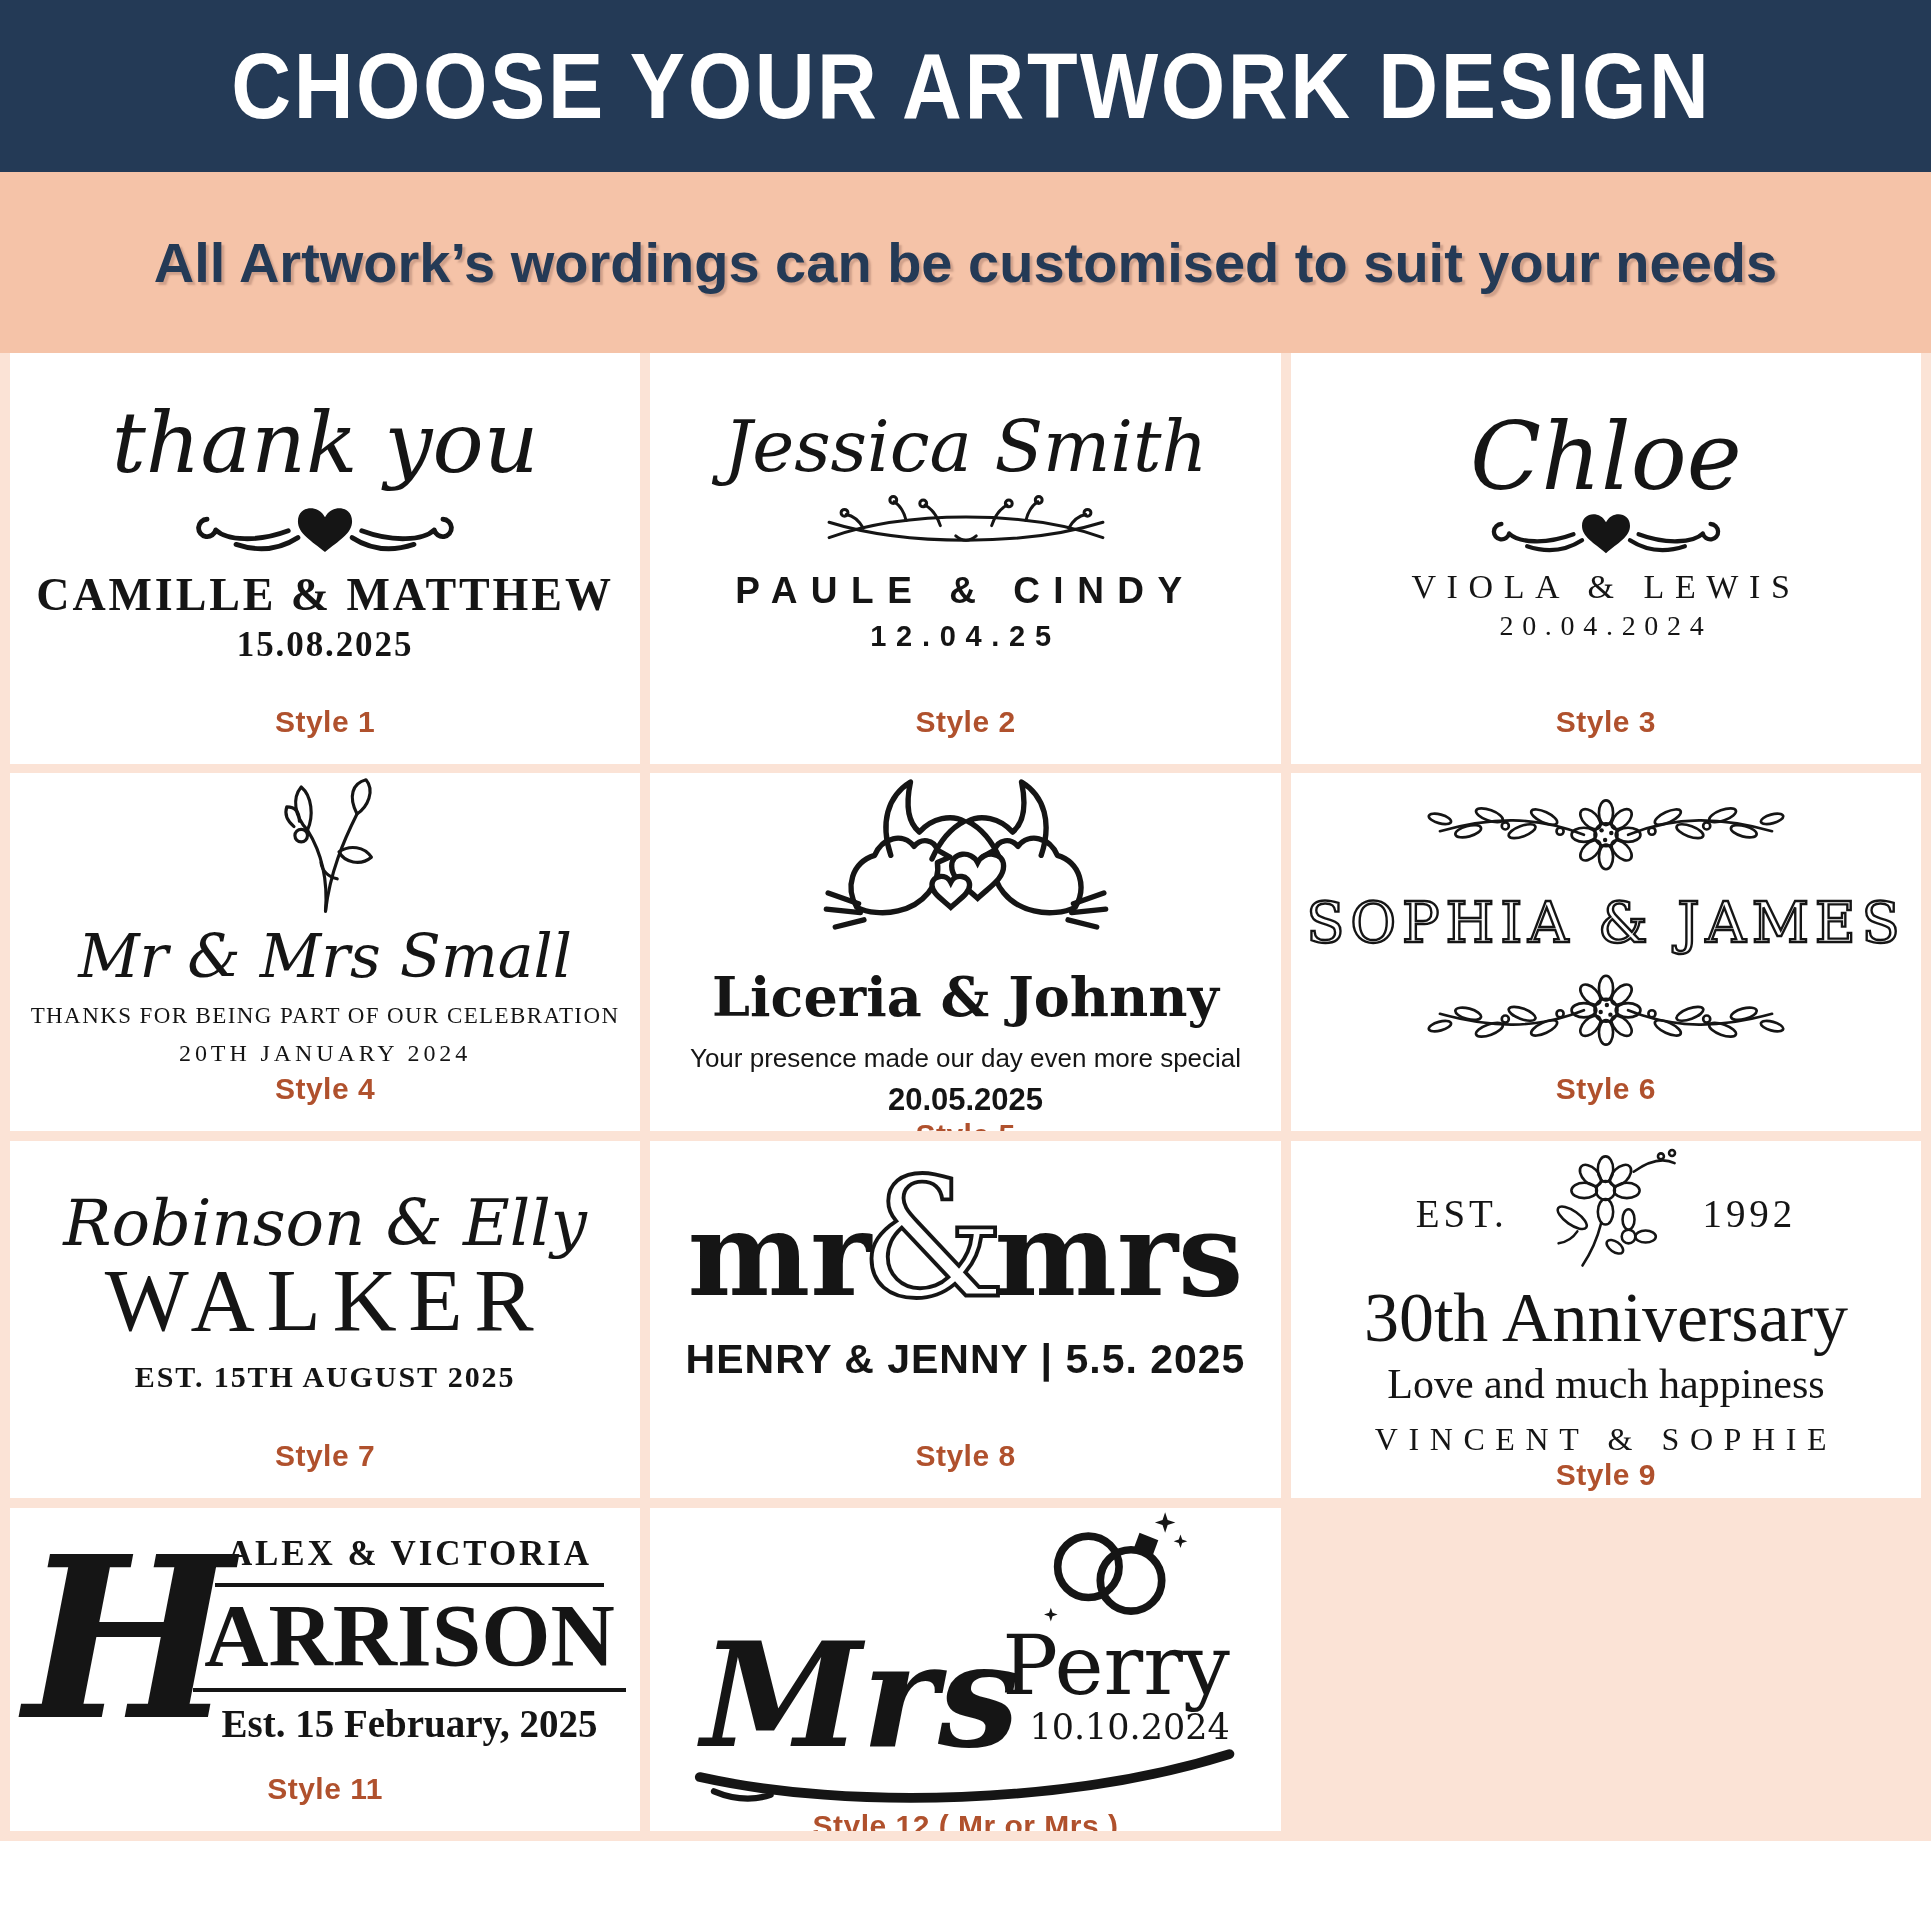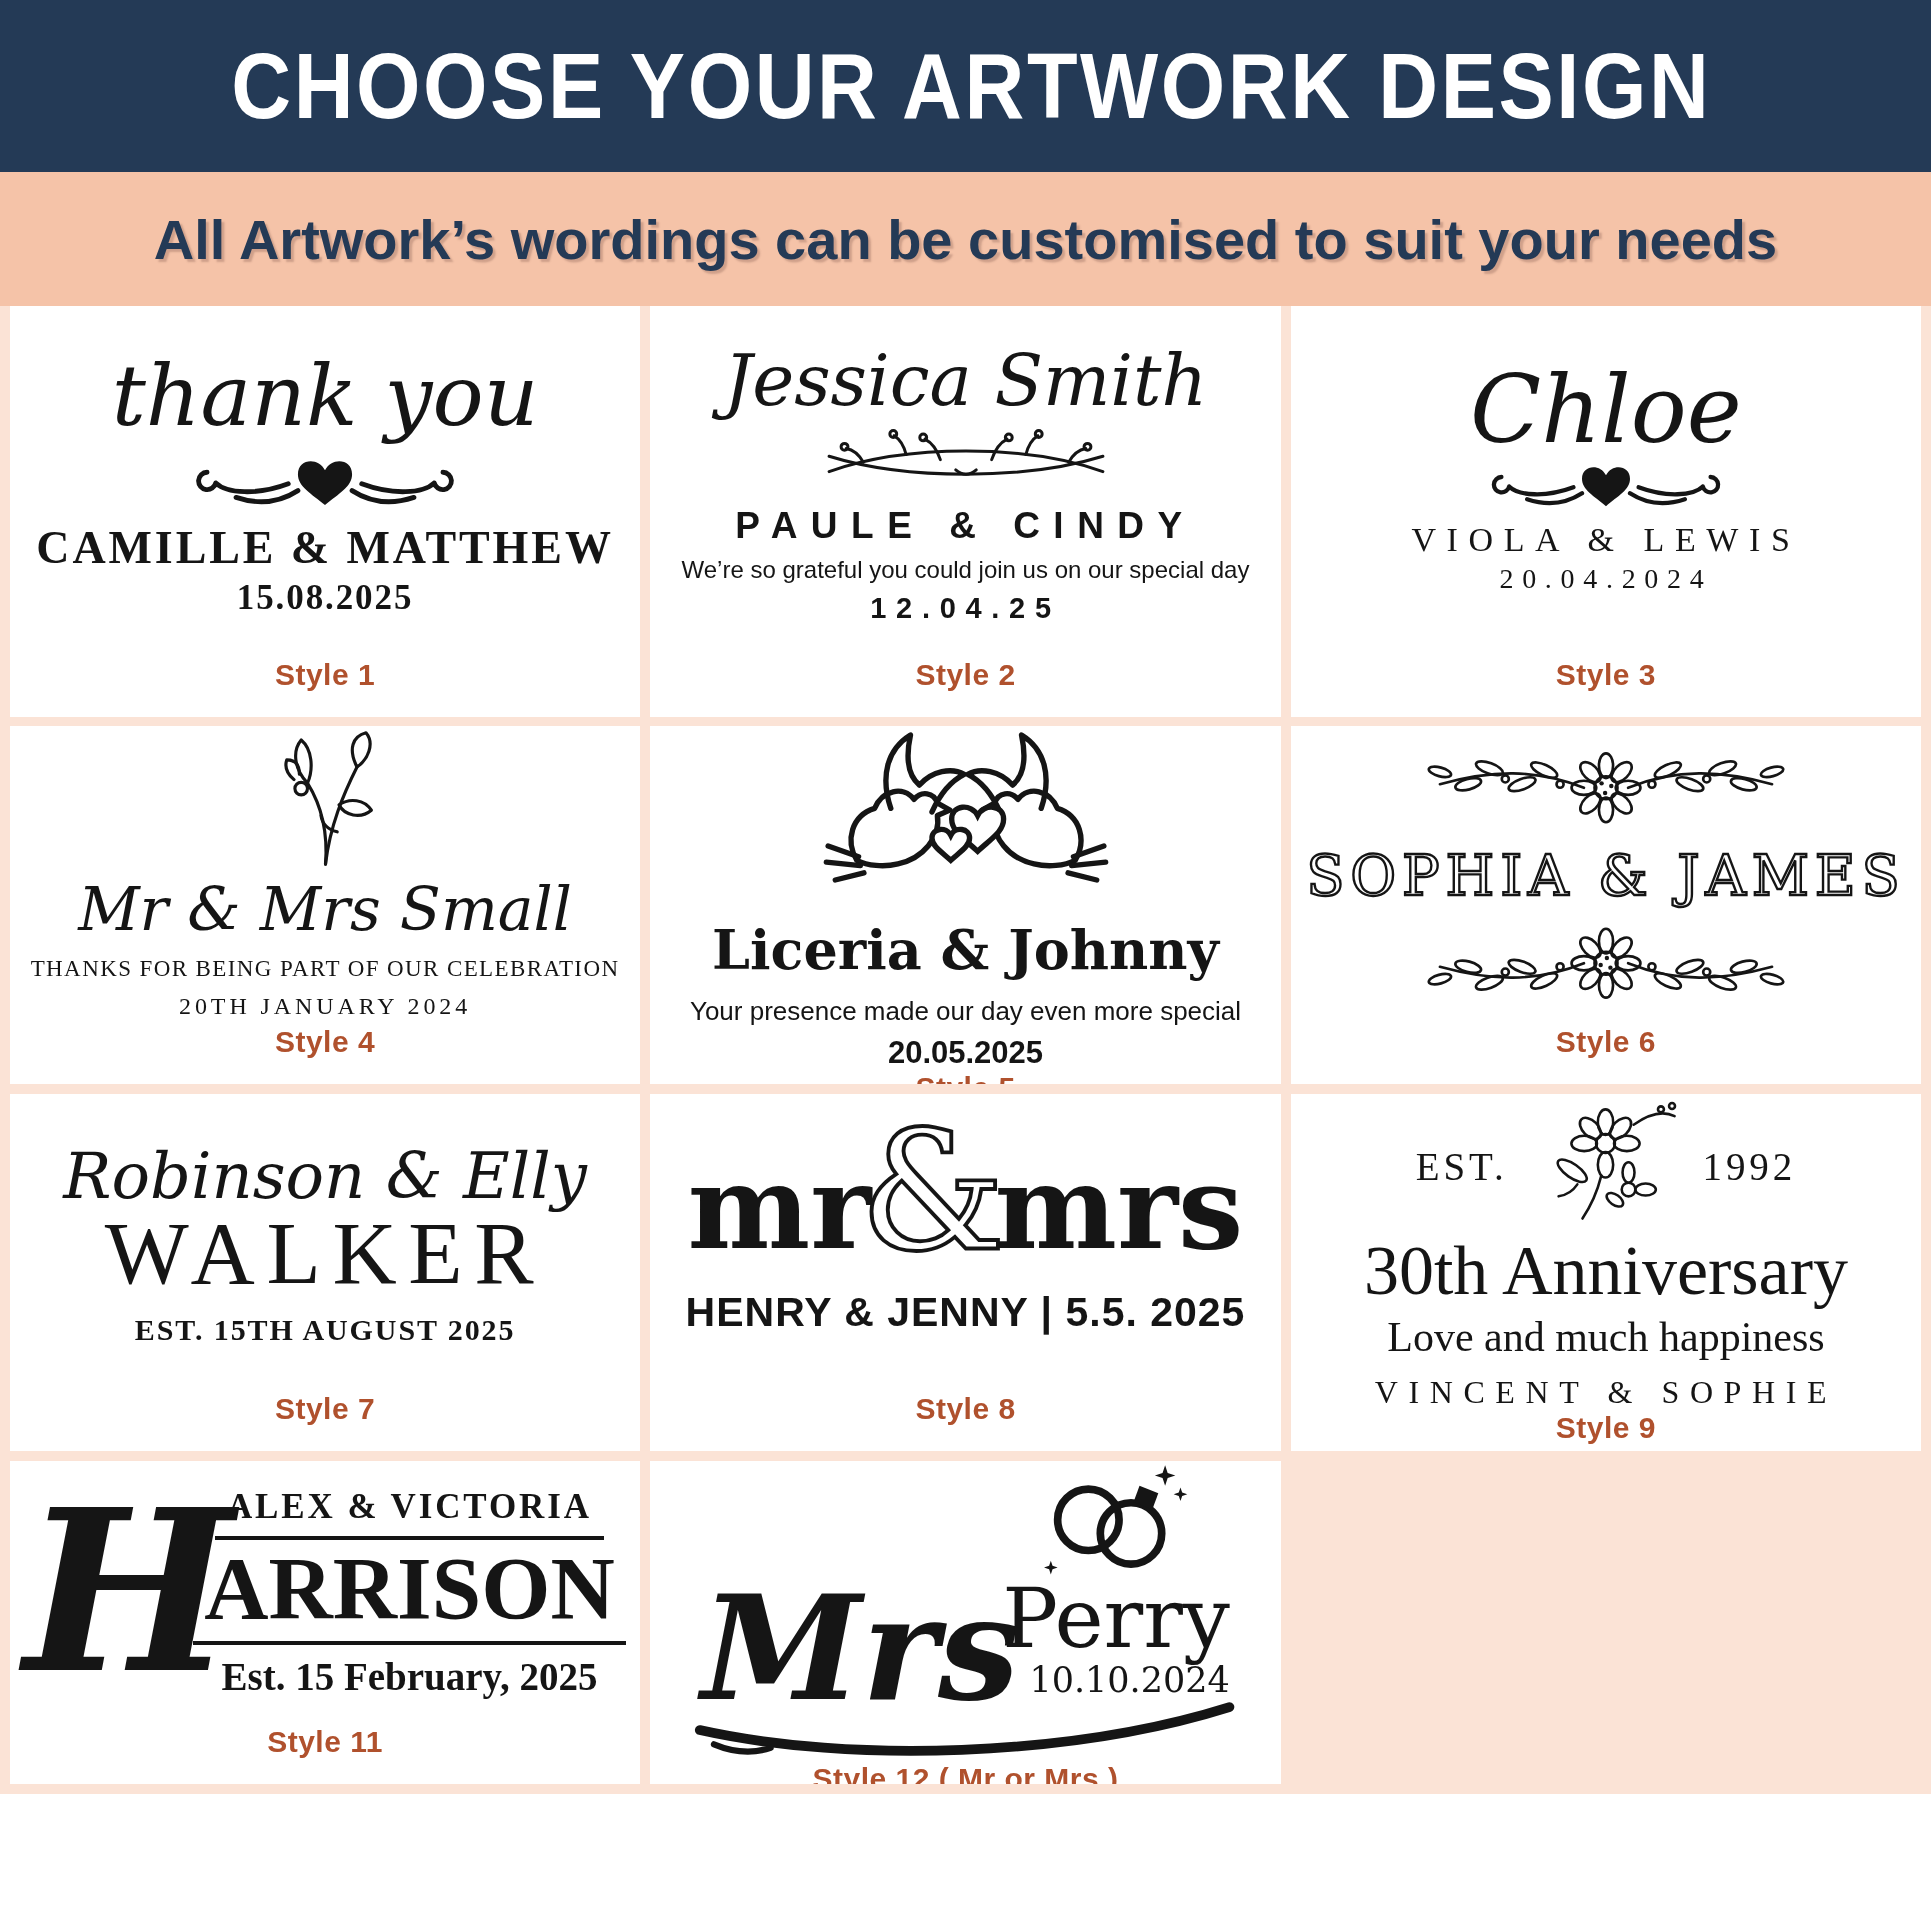--- a/index.html
+++ b/index.html
@@ -9,21 +9,21 @@
     --label:#b0512d;
     --ink:#151515;
   }
   *{margin:0;padding:0;box-sizing:border-box;}
   html,body{width:1931px;height:1931px;background:#fff;overflow:hidden;}
   body{font-family:"Liberation Sans", sans-serif;color:var(--ink);}
 
   .header{height:172px;background:var(--navy);display:flex;align-items:center;justify-content:center;padding-left:12px;}
   .header .title{color:#fff;font-weight:700;font-size:92px;letter-spacing:2.9px;transform:scaleX(.9);white-space:nowrap;}
 
-  .banner{height:134px;background:var(--salmon);display:flex;align-items:center;justify-content:center;}
+  .banner{height:181px;background:var(--salmon);display:flex;align-items:center;justify-content:center;}
   .banner .subtitle{color:var(--navy);font-weight:700;font-size:56px;white-space:nowrap;text-shadow:2.9px 2.9px 1.9px rgba(120,80,70,.30);}
 
   .grid{height:1488px;background:var(--grid);padding:0 9.7px 9.7px;display:grid;
         grid-template-columns:repeat(3,1fr);grid-template-rows:462fr 402fr 402fr 364fr;gap:9.7px;}
   .cell{background:#fff;display:flex;flex-direction:column;align-items:center;overflow:hidden;}
   .art{flex:1;width:100%;display:flex;flex-direction:column;align-items:center;justify-content:center;}
   .style-label{font-weight:700;font-size:30px;color:var(--label);margin-bottom:25px;letter-spacing:0.5px;}
 
   .script{font-family:"DejaVu Serif", serif;font-style:italic;}
   .serif{font-family:"Liberation Serif", serif;}
@@ -141,21 +141,20 @@
           <path d="M300,47 q8,-14 20,-16"></path>
             <circle cx="322" cy="29" r="4"></circle>
           <path d="M150,44 q-6,-18 -18,-24"></path>
             <circle cx="130" cy="18" r="4"></circle>
           <path d="M210,44 q6,-18 18,-24"></path>
             <circle cx="230" cy="18" r="4"></circle>
           <path d="M168,56 q12,10 24,0"></path>
         </g>
       </svg>
       <div class="c2-names">PAULE &amp; CINDY</div>
-      <div class="c2-msg">We’re so grateful you could join us on our special day</div>
       <div class="c2-date">12.04.25</div>
     </div>
     <div class="style-label">Style 2</div>
   </div>
 
   <div class="cell">
     <div class="art">
       <div class="script c3-script">Chloe</div>
       <svg width="290" height="60" viewBox="0 0 300 70">
         <g class="stroke" stroke-width="5">

